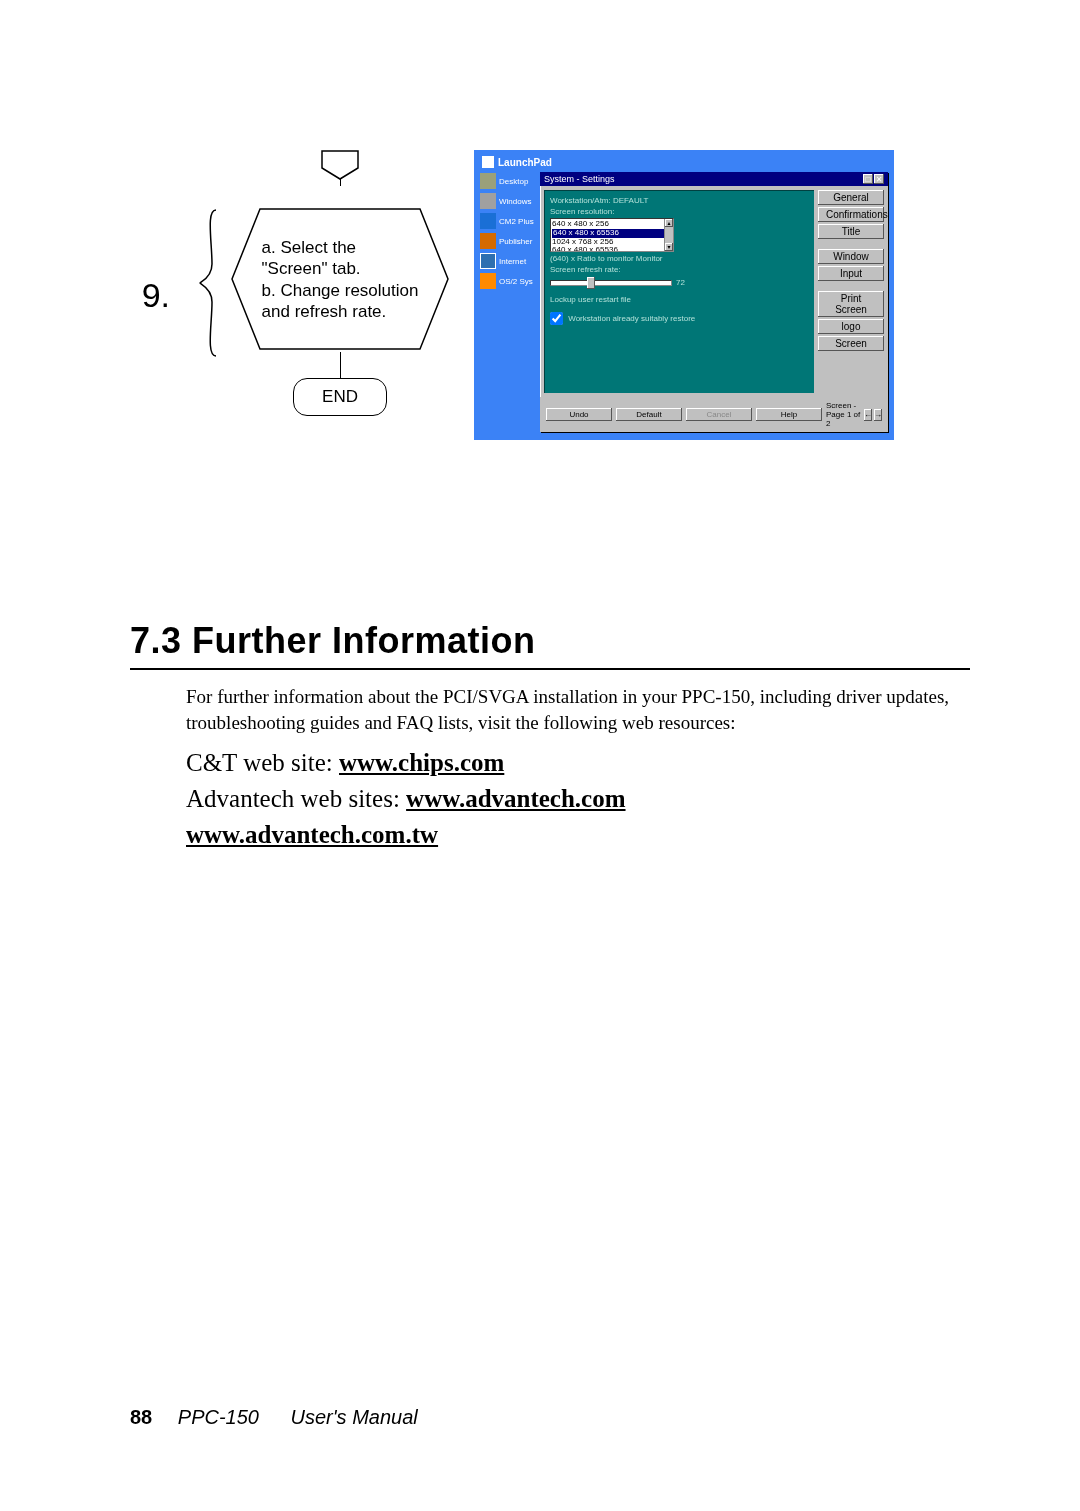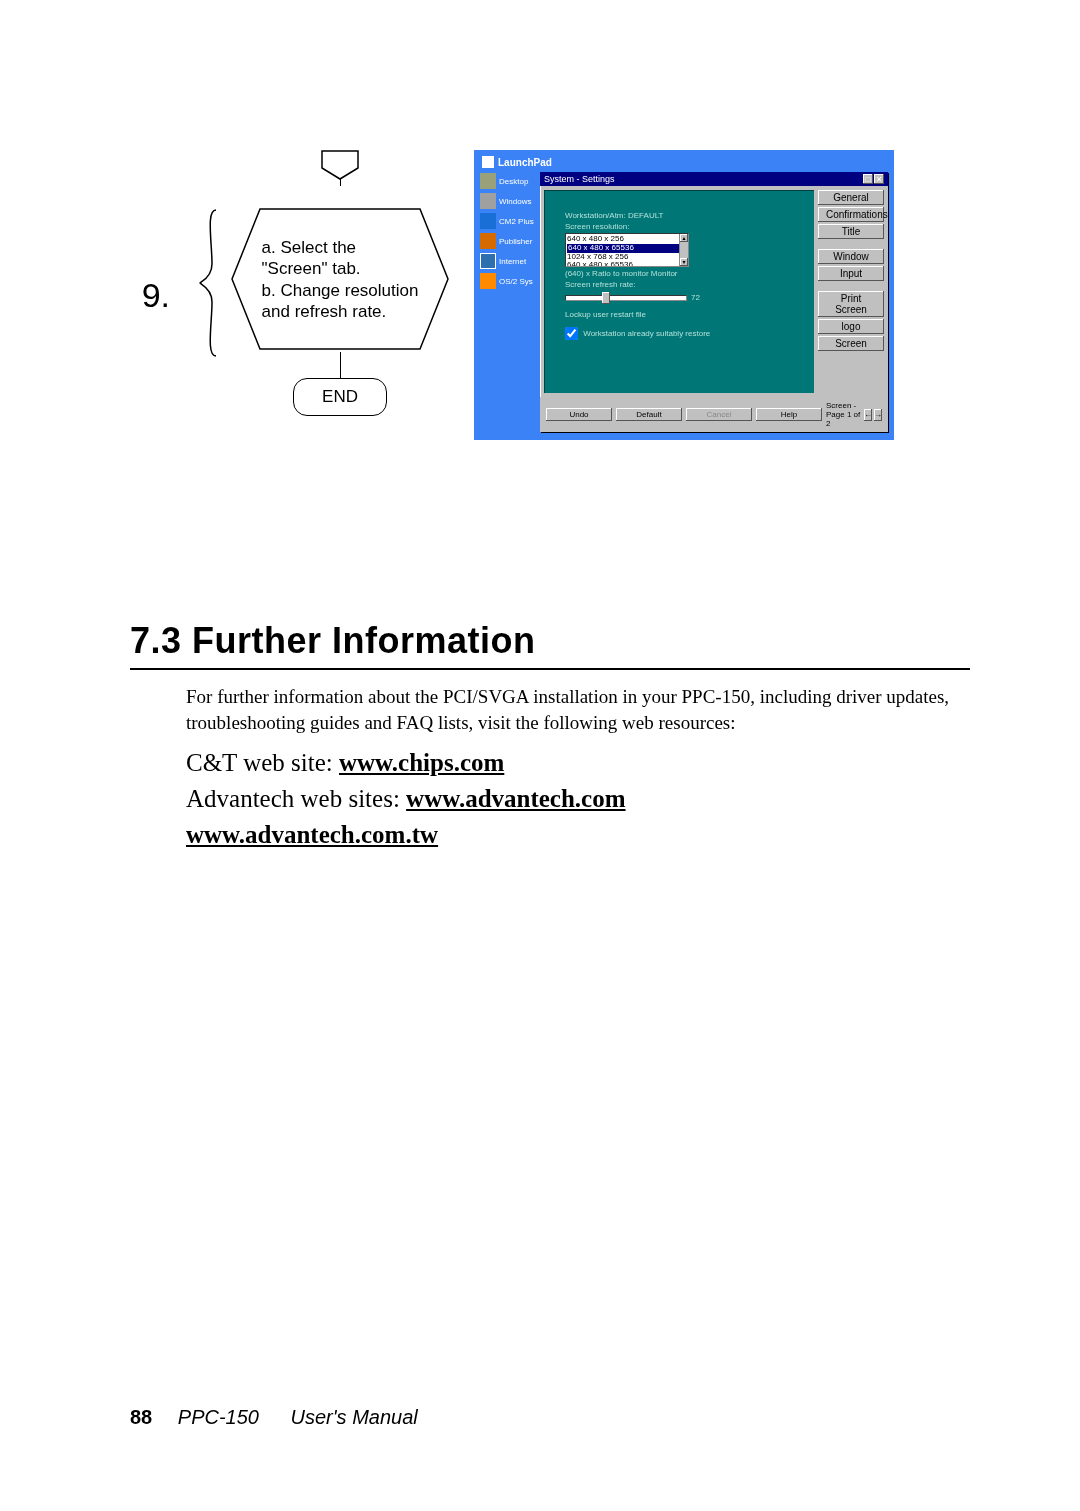--- a/index.html
+++ b/index.html
@@ -175,21 +175,21 @@
     flex: 1;
     display: flex;
     padding: 4px;
     gap: 4px;
     overflow: hidden;
     position: relative;
   }
   .sp-main {
     flex: 1;
     background: #007676;
-    padding: 21px;
+    padding: 6px;
     font-family: Arial, sans-serif;
     font-size: 8px;
     color: #b0e0d8;
     display: flex;
     flex-direction: column;
     gap: 2px;
     box-shadow: inset 1px 1px 0 #004040;
   }
   .sp-listbox {
     background: #fff;

